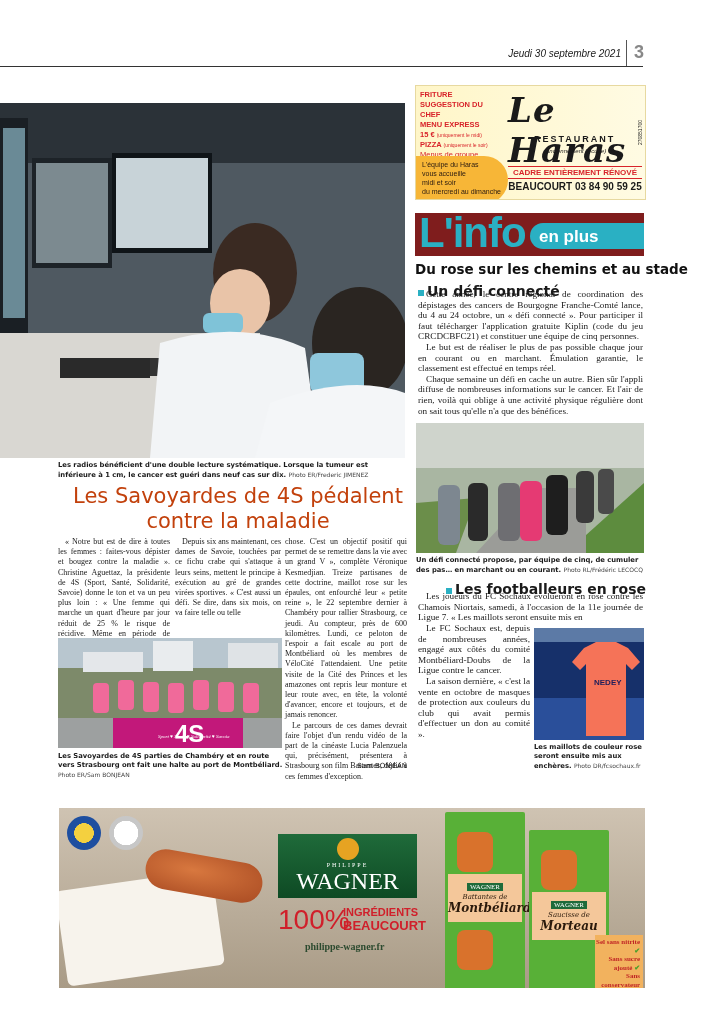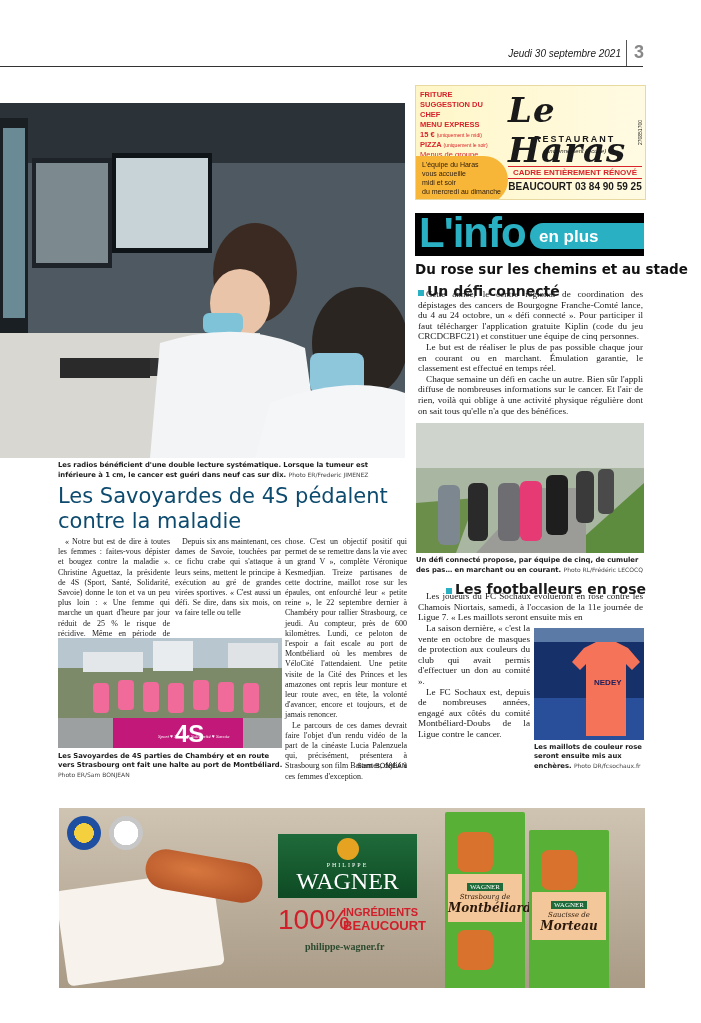--- a/index.html
+++ b/index.html
@@ -17,35 +17,35 @@
   .ad1 .left .small{font-size:5px;font-weight:normal;}
   .ad1 .bubble{position:absolute;left:-14px;top:70px;width:106px;height:48px;background:#f7b637;border-radius:0 40px 40px 0;}
   .ad1 .bubble div{position:absolute;left:20px;top:4px;font-family:"Liberation Sans",sans-serif;font-size:7px;line-height:9px;color:#2a1a10;}
   .ad1 .logo{position:absolute;left:92px;top:4px;font-family:"DejaVu Serif",serif;font-style:italic;font-weight:bold;font-size:34px;color:#1a1a1a;letter-spacing:1px;}
   .ad1 .rest{position:absolute;left:118px;top:48px;font-family:"Liberation Sans",sans-serif;font-weight:bold;font-size:9px;letter-spacing:2px;}
   .ad1 .anc{position:absolute;left:128px;top:62px;font-family:"Liberation Sans",sans-serif;font-style:italic;font-size:6px;}
   .ad1 .cadre{position:absolute;left:92px;top:80px;width:134px;border-top:1px solid #d8232a;border-bottom:1px solid #d8232a;text-align:center;color:#d8232a;font-family:"Liberation Sans",sans-serif;font-weight:bold;font-size:8px;padding:1px 0;}
   .ad1 .phone{position:absolute;left:92px;top:95px;width:134px;text-align:center;font-family:"Liberation Sans",sans-serif;font-weight:bold;font-size:10px;}
   .ad1 .code{position:absolute;right:2px;top:34px;font-size:5px;writing-mode:vertical-rl;transform:rotate(180deg);font-family:"Liberation Sans",sans-serif;}
   
-  .infobar{left:415px;top:213px;width:229px;height:43px;background:#000000;}
+  .infobar{left:415px;top:213px;width:229px;height:43px;background:#7f1d1d;}
   .infobar .big{position:absolute;left:4px;top:-4px;font-family:"Liberation Sans",sans-serif;font-weight:bold;font-size:42px;color:#2ab0c3;letter-spacing:-1px;}
   .infobar .pill{position:absolute;left:115px;top:10px;width:114px;height:26px;background:#2ab0c3;border-radius:14px 0 0 14px;}
   .infobar .plus{position:absolute;left:124px;top:14px;font-family:"Liberation Sans",sans-serif;font-weight:bold;font-size:17px;color:#fff;}
   .side-title{left:415px;top:261px;font-family:"DejaVu Sans",sans-serif;font-weight:bold;font-size:13.5px;color:#111;}
   .sub{font-family:"DejaVu Sans",sans-serif;font-weight:bold;font-size:14px;}
   .sub .sq{display:inline-block;width:6px;height:6px;background:#2ab0c3;margin-right:3px;}
   .body9{font-family:"Liberation Serif",serif;font-size:9.2px;line-height:10.6px;text-align:justify;}
   .body9 p{margin:0;text-indent:8px;}
   .body8{font-family:"Liberation Serif",serif;font-size:8px;line-height:10.2px;text-align:justify;}
   .body8 p{margin:0;text-indent:7px;}
   .cap{font-family:"DejaVu Sans",sans-serif;font-weight:bold;font-size:6.8px;line-height:9px;}
   .cap .credit{font-weight:normal;font-size:6px;color:#444;}
   .photo{overflow:hidden;}
-  .headline{left:58px;top:484px;font-family:"DejaVu Sans",sans-serif;font-size:21px;line-height:25px;color:#0c4a6e;width:360px;}
+  .headline{left:58px;top:484px;font-family:"DejaVu Sans",sans-serif;font-size:21px;line-height:25px;color:#c2410c;width:360px;text-align:center;}
   .author{font-family:"DejaVu Sans",sans-serif;font-weight:normal;font-size:7px;text-align:right;}
   
   .ad2{left:59px;top:808px;width:586px;height:180px;background:linear-gradient(180deg,#cfc3b2,#b8ab98 60%,#a99b86);overflow:hidden;}
   .wag-box{position:absolute;left:219px;top:26px;width:139px;height:64px;background:linear-gradient(180deg,#1f6b3a,#0e4a24);}
   .wag-phil{position:absolute;left:0;width:100%;top:28px;text-align:center;font-family:"Liberation Serif",serif;font-size:6px;color:#fff;letter-spacing:2px;}
   .wag-name{position:absolute;left:0;width:100%;top:34px;text-align:center;font-family:"Liberation Serif",serif;font-size:24px;color:#fff;}
   .wag-tree{position:absolute;left:59px;top:4px;width:22px;height:22px;border-radius:50%;background:#e6a322;}
   .wag-100{position:absolute;left:219px;top:96px;font-family:"Liberation Sans",sans-serif;font-size:28px;color:#d01f2a;}
   .wag-ing{position:absolute;left:284px;top:98px;font-family:"Liberation Sans",sans-serif;font-weight:bold;font-size:11px;color:#d01f2a;line-height:13px;}
   .wag-url{position:absolute;left:246px;top:133px;font-family:"Liberation Serif",serif;font-weight:bold;font-size:10px;color:#2c4a2f;}
@@ -206,22 +206,22 @@
   <span class="credit">Photo RL/Frédéric LECOCQ</span>
 </div>
 
 <div class="abs sub" style="left:418px;top:581px;padding-left:28px;">
   <span class="sq"></span><span>Les footballeurs en rose</span>
 </div>
 <div class="abs body9" style="left:418px;top:591px;width:225px;">
   <p>Les joueurs du FC Sochaux évolueront en rose contre les Chamois Niortais, samedi, à l'occasion de la 11e journée de Ligue 7. « Les maillots seront ensuite mis en</p>
 </div>
 <div class="abs body9" style="left:418px;top:623px;width:112px;">
+  <p>Le FC Sochaux est, depuis de nombreuses années, engagé aux côtés du comité Montbéliard-Doubs de la Ligue contre le cancer.</p>
   <p>La saison dernière, « c'est la vente en octobre de masques de protection aux couleurs du club qui avait permis d'effectuer un don au comité ».</p>
-  <p>Le FC Sochaux est, depuis de nombreuses années, engagé aux côtés du comité Montbéliard-Doubs de la Ligue contre le cancer.</p>
 </div>
 
 <div class="abs photo" style="left:534px;top:628px;width:110px;height:112px;">
   <svg width="110" height="112">
     <rect width="110" height="112" fill="#16306a"></rect>
     <rect width="110" height="14" fill="#5c7aa6"></rect>
     <rect x="0" y="70" width="110" height="42" fill="#2a4f9a"></rect>
     <path d="M50,20 L62,14 L82,14 L94,20 L106,34 L98,42 L92,36 L92,108 L52,108 L52,36 L46,42 L38,34 Z" fill="#f57358"></path>
   </svg>
   <div class="abs sans" style="left:60px;top:50px;font-size:8px;font-weight:bold;color:#1e1e5a;">NEDEY</div>
@@ -245,27 +245,32 @@
   <div class="wag-ing">
     <div>INGRÉDIENTS</div>
     <div style="font-size:13px">BEAUCOURT</div>
   </div>
   <div class="wag-url">philippe-wagner.fr</div>
 
   <div class="pack" style="left:386px;top:4px;width:80px;height:180px;">
     <div class="meat" style="top:20px;"></div>
     <div class="lab" style="top:62px;height:48px;">
       <div class="w">WAGNER</div>
-      <div class="s">Strasbourg de</div>
+      <div class="s">Battantes de</div>
       <div class="n">Montbéliard</div>
     </div>
     <div class="meat" style="top:118px;"></div>
   </div>
   <div class="pack" style="left:470px;top:22px;width:80px;height:172px;">
     <div class="meat" style="top:20px;"></div>
     <div class="lab" style="top:62px;height:48px;">
       <div class="w">WAGNER</div>
       <div class="s">Saucisse de</div>
       <div class="n">Morteau</div>
     </div>
   </div>
+  <div class="claims">
+    <div><span>Sel sans nitrite</span> <span class="ck">✔</span></div>
+    <div><span>Sans sucre ajouté</span> <span class="ck">✔</span></div>
+    <div><span>Sans conservateur</span> <span class="ck">✔</span></div>
+  </div>
   <div class="wag-foot">POUR VOTRE SANTÉ, PRATIQUEZ UNE ACTIVITÉ PHYSIQUE RÉGULIÈRE ! plus d'infos : www.mangerbouger.fr</div>
 </div>
 
 </body></html>

